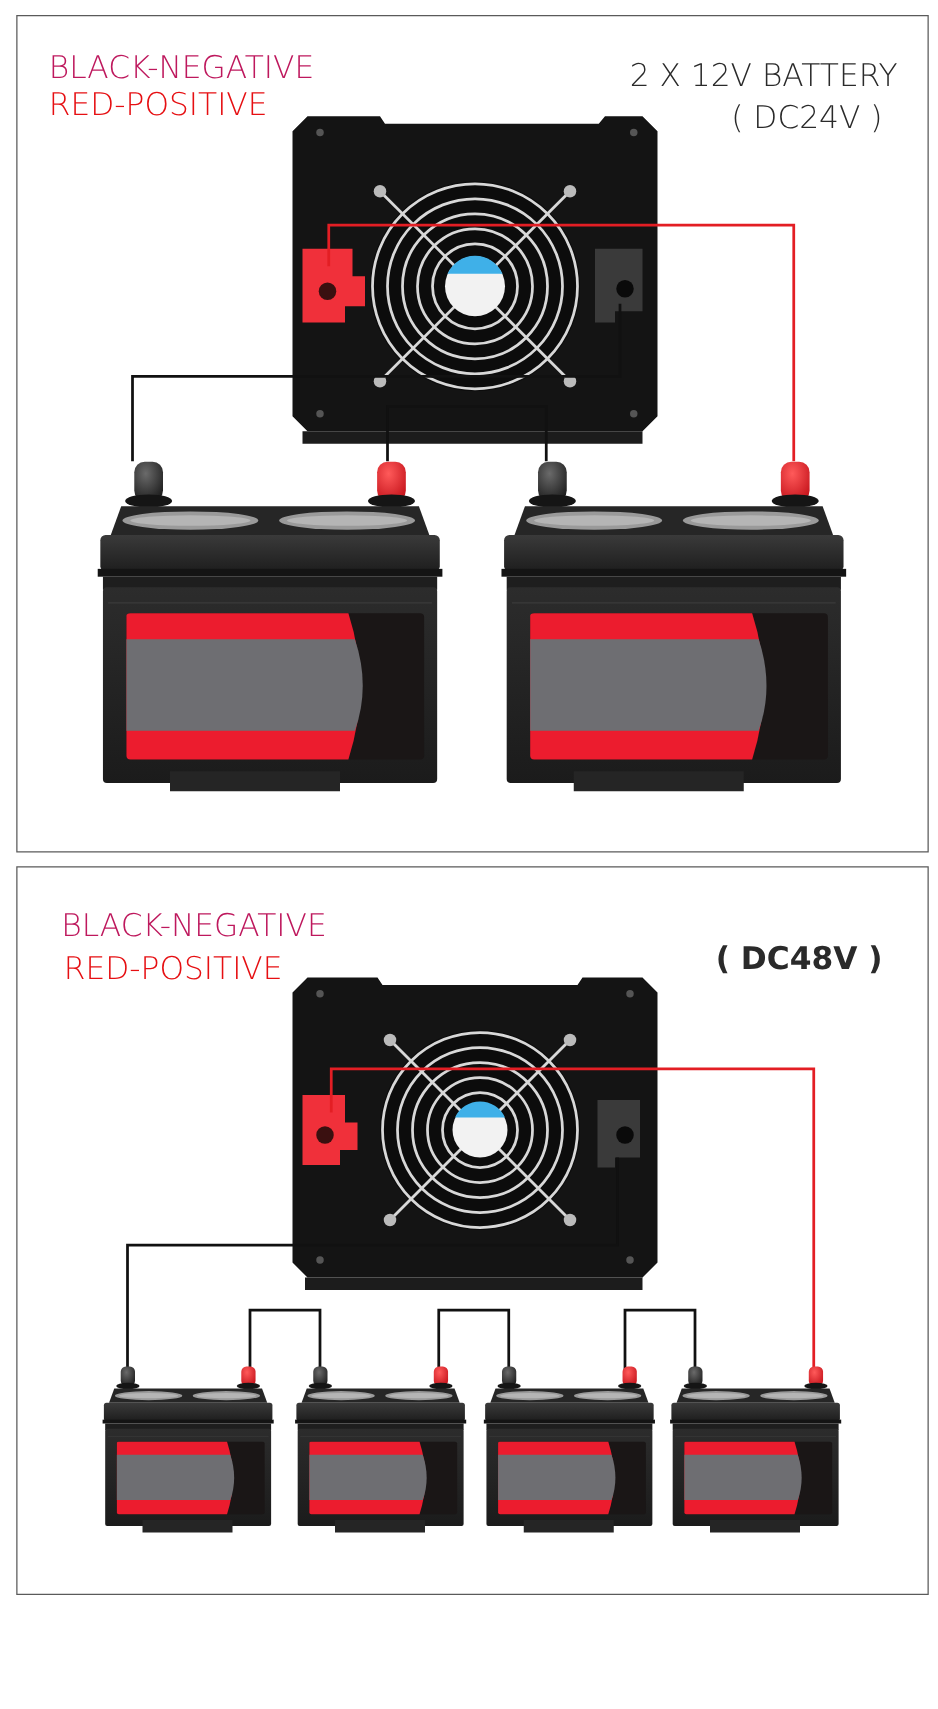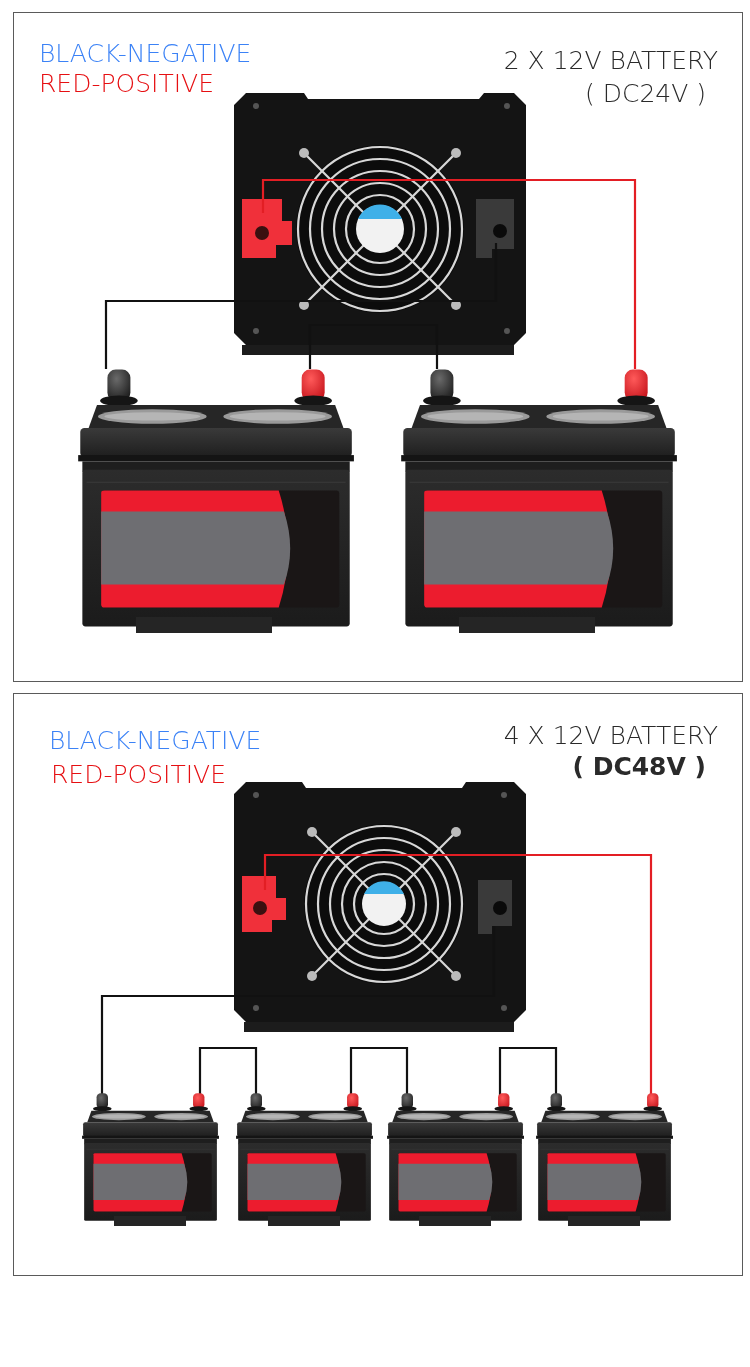--- a/index.html
+++ b/index.html
@@ -8,21 +8,21 @@
     .panel {
       position: absolute; left: 13px; width: 730px;
       border: 1.5px solid #5a5a5a; background: #fff;
     }
     .panel-1 { top: 12px; height: 670px; }
     .panel-2 { top: 693px; height: 583px; }
     .label {
       position: absolute; font-size: 25px; letter-spacing: 0px; white-space: nowrap;
       font-family: "DejaVu Sans", sans-serif; font-weight: 300;
     }
-    .neg { color: #3b82f6; }
+    .neg { color: #be185d; }
     .pos { color: #e60f12; }
     .cfg { color: #2a2a2a; text-align: center; }
     svg.diagram { position: absolute; left: 0; top: 0; }
   </style>
 </head>
 <body>
 
 <svg width="0" height="0" style="position:absolute">
   <defs>
     <linearGradient id="batBody" x1="0" y1="0" x2="0" y2="1">
@@ -179,15 +179,14 @@
     <use href="#battery" x="371" y="398" width="140" height="132"></use>
     <use href="#battery" x="520" y="398" width="140" height="132"></use>
     <rect x="100" y="522" width="72" height="10" fill="#252525"></rect>
     <rect x="254" y="522" width="72" height="10" fill="#252525"></rect>
     <rect x="405" y="522" width="72" height="10" fill="#252525"></rect>
     <rect x="554" y="522" width="72" height="10" fill="#252525"></rect>
   </svg>
 
   <div class="label neg" style="left:35px; top:32px;">BLACK-NEGATIVE</div>
   <div class="label pos" style="left:37px; top:66px;">RED-POSITIVE</div>
-  <div class="label cfg" style="right:24px; top:27px;">4 X 12V BATTERY</div>
   <div class="label cfg" style="right:36px; top:58px;font-weight:bold;">( DC48V )</div>
 </div>
 
 </body></html>

